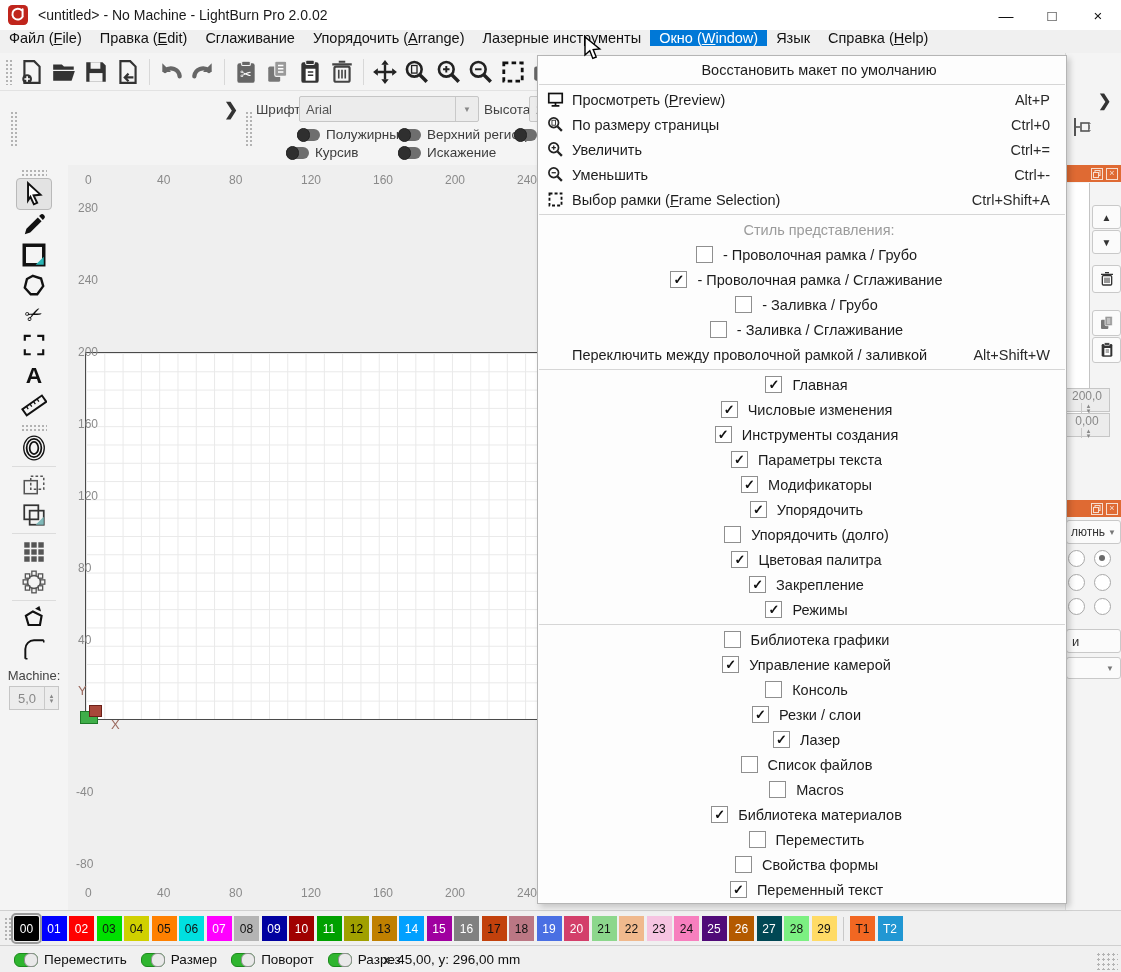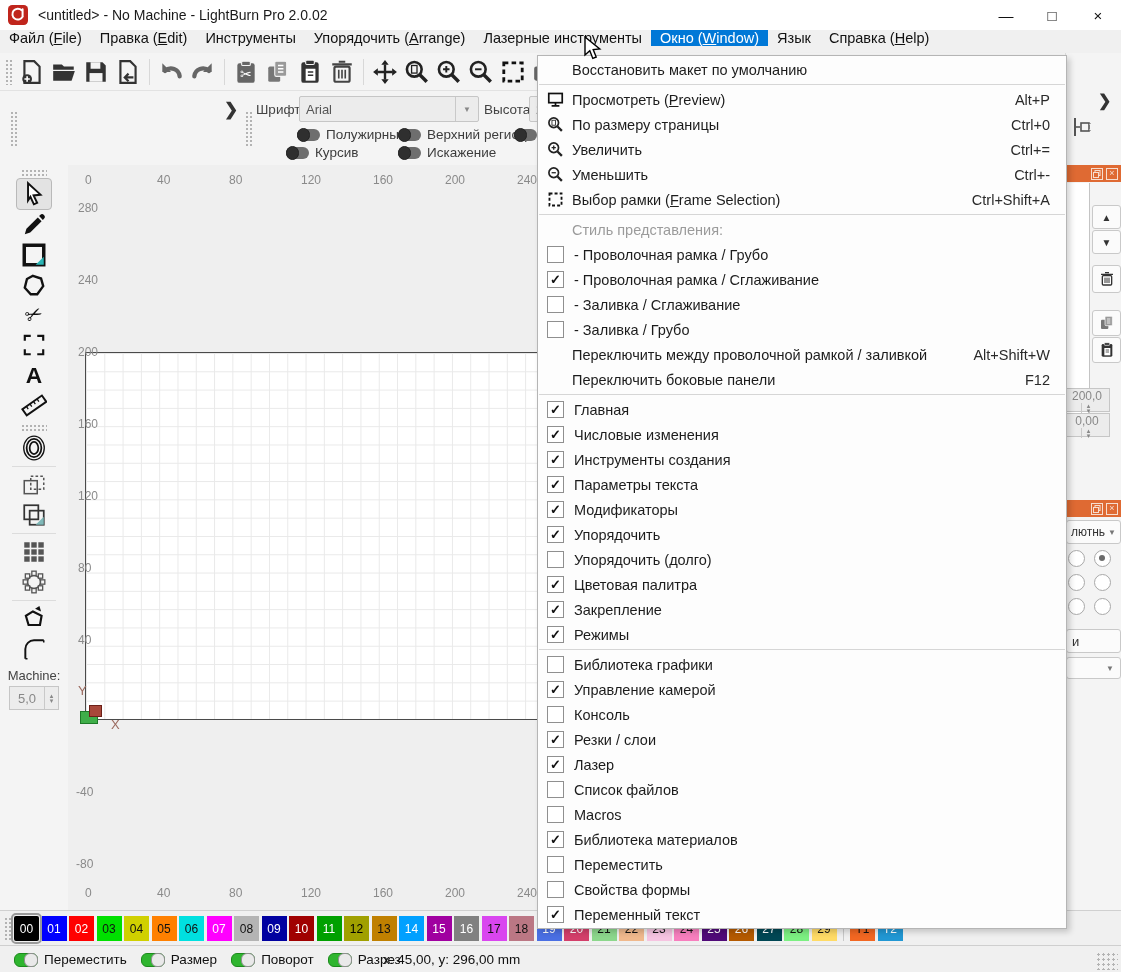--- a/index.html
+++ b/index.html
@@ -62,21 +62,21 @@
             border:1px solid #4a4a4a;
             background-image:linear-gradient(#e9e9e9 1px,transparent 1px),
                              linear-gradient(90deg,#e9e9e9 1px,transparent 1px);
             background-size:18.3px 18.3px;}
   .axis-lbl{position:absolute;font-size:13px;color:#9b6a5f;}
   .origin-green{position:absolute;left:12px;top:546px;width:16px;height:11px;background:#3fae49;border:1px solid #1e7a28;}
   .origin-red{position:absolute;left:21px;top:540px;width:11px;height:10px;background:#a8473a;border:1px solid #6c2018;}
   
   .menu{position:absolute;left:537px;top:55px;width:528px;background:#fdfdfd;
         border:1px solid #b5b5b5;box-shadow:3px 3px 6px rgba(0,0,0,.18);z-index:40;padding:1px 0;}
-  .menu-item{height:25px;display:flex;align-items:center;font-size:14.5px;color:#1c1c1c;white-space:nowrap;}
+  .menu-item{height:25px;display:flex;align-items:center;font-size:14.5px;color:#1c1c1c;white-space:nowrap;justify-content:center;}
   .menu-item u{text-decoration:underline;}
   .mi-iconbox{width:18px;margin:0 8px 0 8px;display:flex;align-items:center;justify-content:center;flex:0 0 auto;}
   .mi-check{width:15px;height:15px;border:1px solid #8f8f8f;background:#fff;margin:0 10px 0 9px;
             display:flex;align-items:center;justify-content:center;font-size:13px;font-weight:bold;color:#111;flex:0 0 auto;}
   .mi-label{overflow:hidden;}
   .mi-shortcut{margin-left:auto;padding-right:16px;color:#2a2a2a;}
   .menu-sep{height:1px;background:#d6d6d6;margin:2px 1px;}
   .menu-item.hdr{color:#9b9b9b;}
   
   .rightpanel{position:absolute;left:1065px;top:53px;width:56px;height:857px;background:#f4f4f4;
@@ -125,21 +125,21 @@
   <div class="win-controls">
       <div class="win-btn">—</div>
       <div class="win-btn">□</div>
       <div class="win-btn">×</div>
     </div>
 </div>
 
 <div class="menubar">
     <div class="menubar-item">Файл (<u>F</u>ile)</div>
     <div class="menubar-item">Правка (<u>E</u>dit)</div>
-    <div class="menubar-item">Инструменты</div>
+    <div class="menubar-item">Сглаживание</div>
     <div class="menubar-item">Упорядочить (<u>A</u>rrange)</div>
     <div class="menubar-item">Лазерные инструменты</div>
     <div class="menubar-item active">Окно (<u>W</u>indow)</div>
     <div class="menubar-item">Язык</div>
     <div class="menubar-item">Справка (<u>H</u>elp)</div>
   </div>
 
 <div class="toolbar">
     <div class="grip"></div>
     <div class="tb-icon">
@@ -548,35 +548,30 @@
     <div class="menu-item">
       <span class="mi-check"></span>
       <span class="mi-label">- Проволочная рамка / Грубо</span>
     </div>
     <div class="menu-item">
       <span class="mi-check">✓</span>
       <span class="mi-label">- Проволочная рамка / Сглаживание</span>
     </div>
     <div class="menu-item">
       <span class="mi-check"></span>
+      <span class="mi-label">- Заливка / Грубо</span>
+    </div>
+    <div class="menu-item">
+      <span class="mi-check"></span>
       <span class="mi-label">- Заливка / Сглаживание</span>
-    </div>
-    <div class="menu-item">
-      <span class="mi-check"></span>
-      <span class="mi-label">- Заливка / Грубо</span>
     </div>
     <div class="menu-item">
       <span style="width: 34px; flex: 0 0 auto;"></span>
       <span class="mi-label">Переключить между проволочной рамкой / заливкой</span>
       <span class="mi-shortcut">Alt+Shift+W</span>
-    </div>
-    <div class="menu-item">
-      <span style="width: 34px; flex: 0 0 auto;"></span>
-      <span class="mi-label">Переключить боковые панели</span>
-      <span class="mi-shortcut">F12</span>
     </div>
     <div class="menu-sep"></div>
     <div class="menu-item">
       <span class="mi-check">✓</span>
       <span class="mi-label">Главная</span>
     </div>
     <div class="menu-item">
       <span class="mi-check">✓</span>
       <span class="mi-label">Числовые изменения</span>
     </div>
@@ -754,21 +749,21 @@
     <div class="swatch" style="background: rgb(255, 0, 255); color: rgb(255, 255, 255);">07</div>
     <div class="swatch" style="background: rgb(180, 180, 180); color: rgb(17, 17, 17);">08</div>
     <div class="swatch" style="background: rgb(0, 0, 160); color: rgb(255, 255, 255);">09</div>
     <div class="swatch" style="background: rgb(160, 0, 0); color: rgb(255, 255, 255);">10</div>
     <div class="swatch" style="background: rgb(0, 160, 0); color: rgb(255, 255, 255);">11</div>
     <div class="swatch" style="background: rgb(160, 160, 0); color: #000000;">12</div>
     <div class="swatch" style="background: rgb(192, 128, 0); color: rgb(17, 17, 17);">13</div>
     <div class="swatch" style="background: rgb(0, 160, 255); color: rgb(255, 255, 255);">14</div>
     <div class="swatch" style="background: rgb(160, 0, 160); color: rgb(255, 255, 255);">15</div>
     <div class="swatch" style="background: rgb(128, 128, 128); color: rgb(255, 255, 255);">16</div>
-    <div class="swatch" style="background: #d946ef; color: rgb(17, 17, 17);">17</div>
+    <div class="swatch" style="background: #c2410c; color: rgb(17, 17, 17);">17</div>
     <div class="swatch" style="background: rgb(187, 119, 132); color: rgb(17, 17, 17);">18</div>
     <div class="swatch" style="background: rgb(74, 111, 227); color: rgb(255, 255, 255);">19</div>
     <div class="swatch" style="background: rgb(211, 63, 106); color: rgb(255, 255, 255);">20</div>
     <div class="swatch" style="background: rgb(140, 215, 140); color: rgb(17, 17, 17);">21</div>
     <div class="swatch" style="background: rgb(240, 185, 141); color: rgb(17, 17, 17);">22</div>
     <div class="swatch" style="background: rgb(246, 196, 225); color: rgb(17, 17, 17);">23</div>
     <div class="swatch" style="background: rgb(247, 127, 190); color: rgb(17, 17, 17);">24</div>
     <div class="swatch" style="background: rgb(80, 10, 120); color: rgb(255, 255, 255);">25</div>
     <div class="swatch" style="background: rgb(180, 90, 0); color: rgb(255, 255, 255);">26</div>
     <div class="swatch" style="background: rgb(0, 71, 84); color: rgb(255, 255, 255);">27</div>

